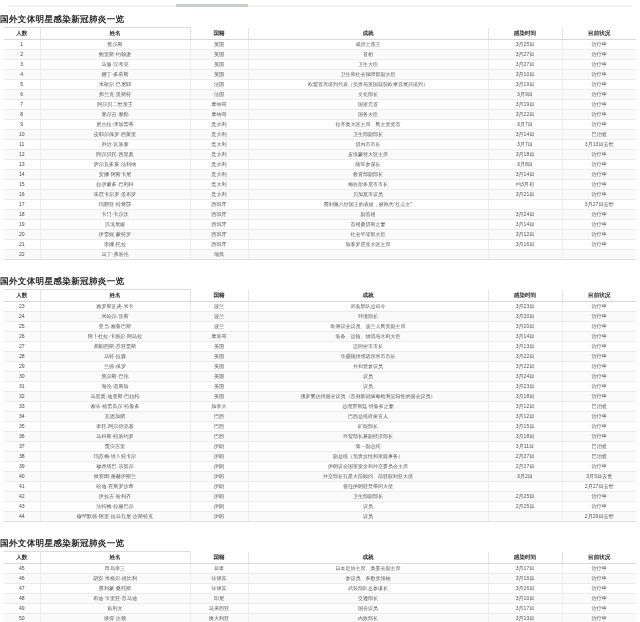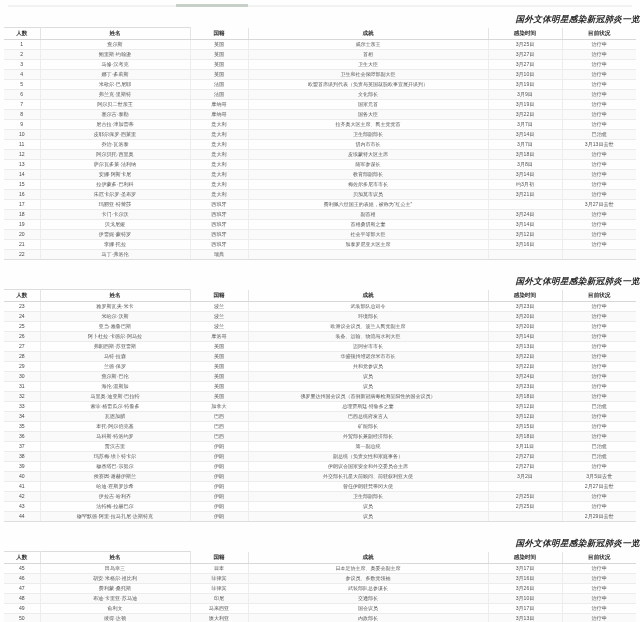--- a/index.html
+++ b/index.html
@@ -51,28 +51,27 @@
     width: 384px;
     height: 2px;
     background: #f2f2f2;
   }
 
   .section {
     position: relative;
     width: 640px;
   }
   .section-title {
-    text-align: right;
+    text-align: left;
     font-size: 8.6px;
     font-weight: bold;
     color: #2b2b2b;
     letter-spacing: 0.3px;
     line-height: 11px;
     padding: 2px 0 2px 0;
-    font-style: italic;
   }
   table.grid {
     width: 632px;
     margin: 0 4px;
     border-collapse: collapse;
     table-layout: fixed;
     font-size: 5.1px;
   }
   table.grid col.c-num { width: 36px; }
   table.grid col.c-name { width: 150px; }

